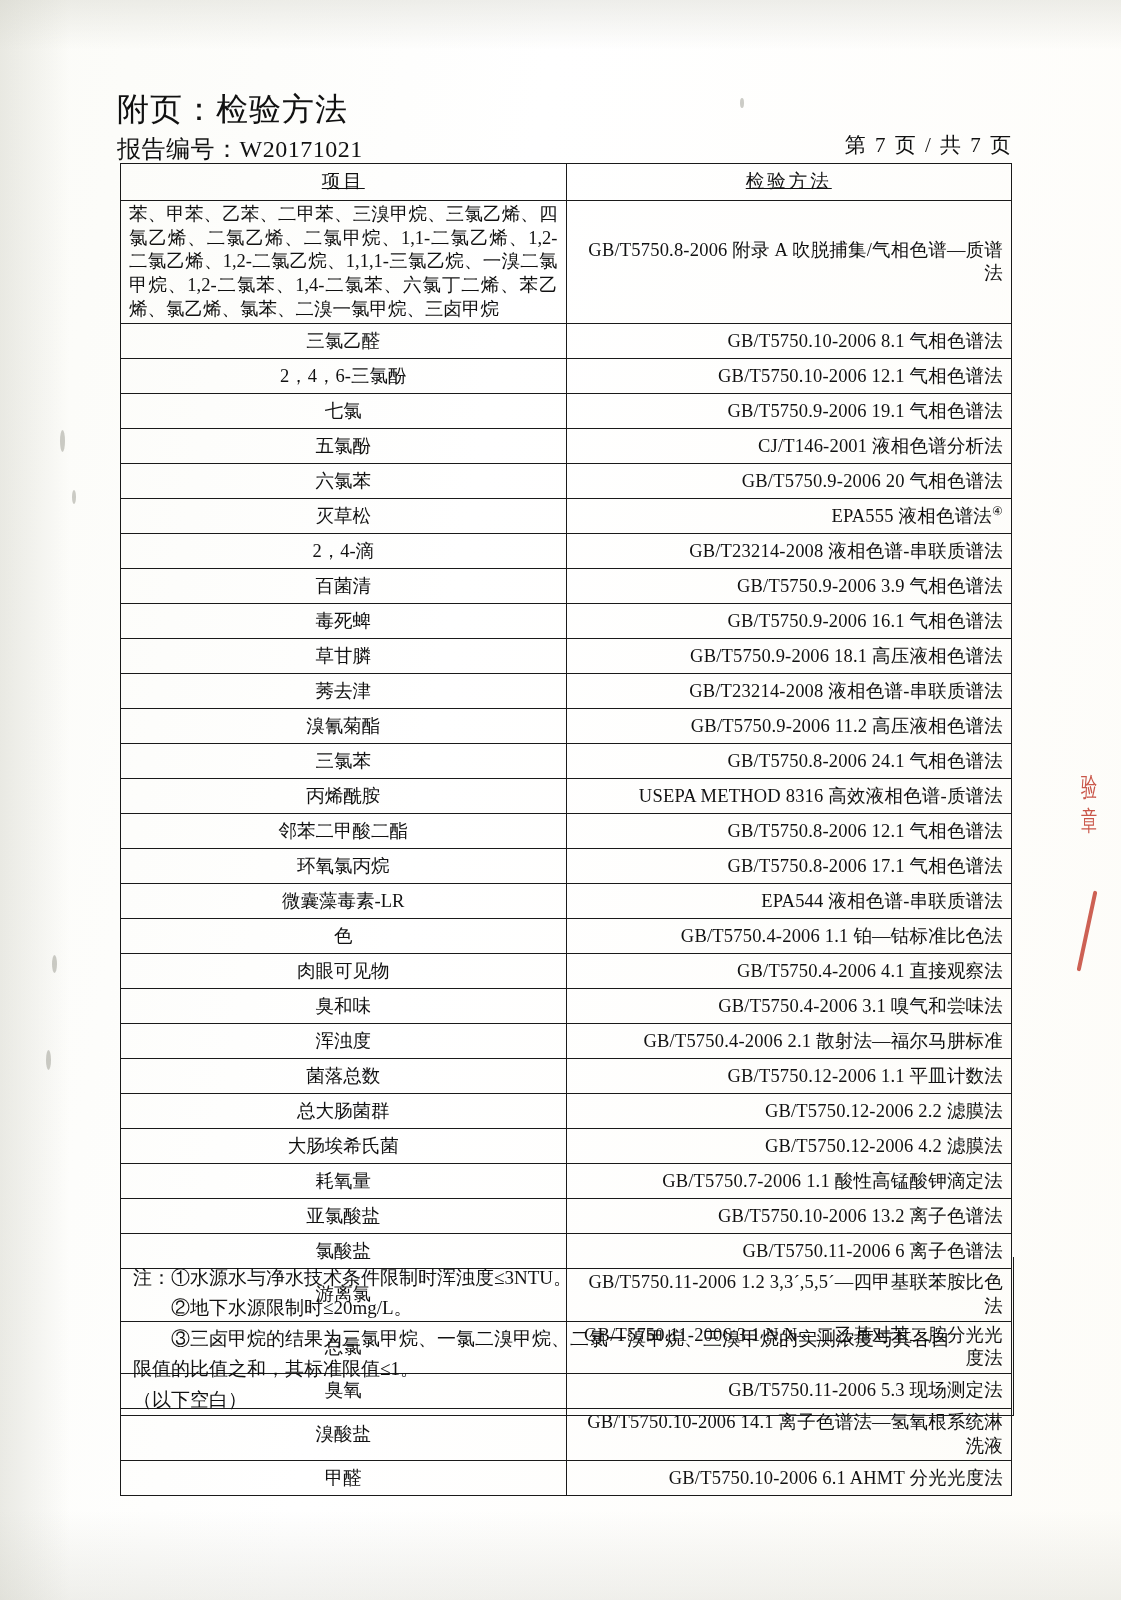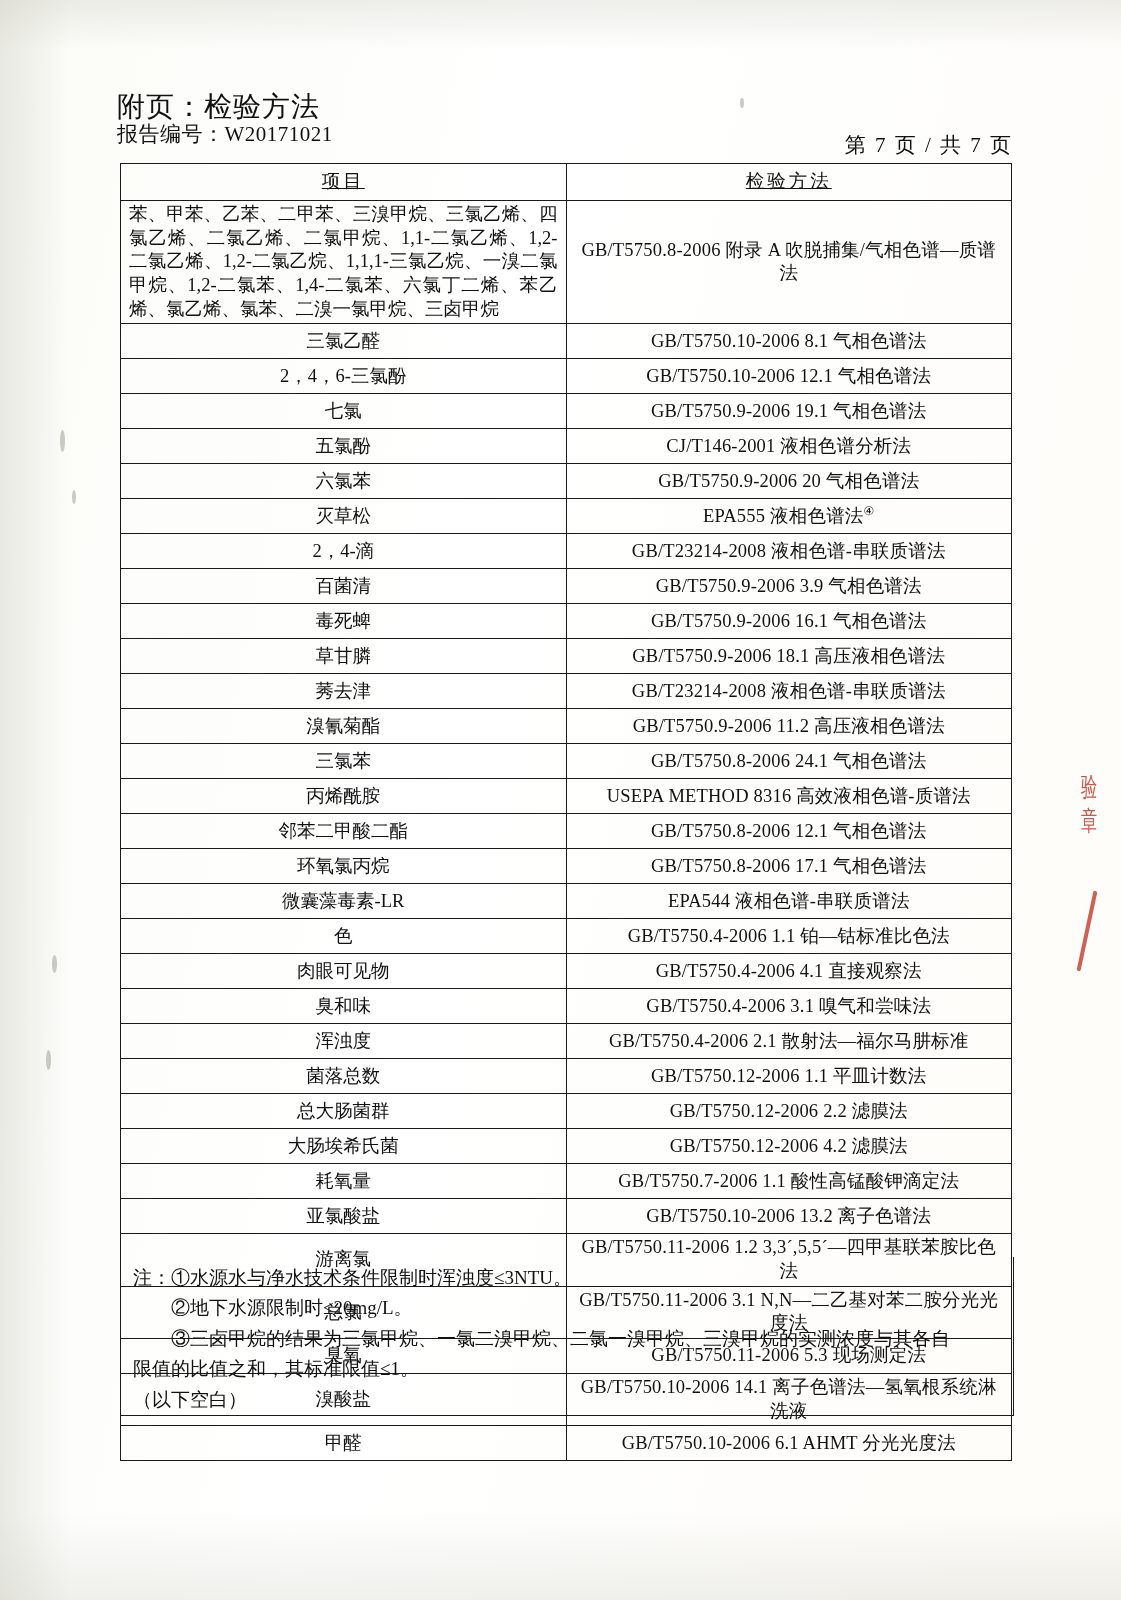--- a/index.html
+++ b/index.html
@@ -36,29 +36,29 @@
   .scan-edge-bottom {
     position: absolute; left: 0; bottom: 0; width: 1121px; height: 90px;
     background: linear-gradient(0deg, rgba(205,205,195,0.30), rgba(255,255,255,0));
     pointer-events: none;
   }
 
   .doc-title {
     position: absolute;
     left: 117px;
     top: 88px;
-    font-size: 28px;
+    font-size: 32px;
     letter-spacing: 1px;
     font-family: "DejaVu Serif", "Liberation Serif", serif;
   }
   .report-no {
     position: absolute;
     left: 117px;
-    top: 120px;
-    font-size: 21px;
+    top: 133px;
+    font-size: 24px;
     letter-spacing: 0.5px;
   }
   .page-no {
     position: absolute;
     right: 108px;
     top: 131px;
     font-size: 21px;
     letter-spacing: 2px;
   }
 
@@ -85,21 +85,21 @@
     height: 32px;
     text-decoration: underline;
   }
   td.item {
     width: 330px;
     text-align: center;
     height: 30px;
     white-space: nowrap;
   }
   td.method {
-    text-align: center;
+    text-align: right;
     letter-spacing: 0.2px;
     font-family: Liberation Serif, serif;
   }
   td.item-multiline {
     line-height: 1.52;
     font-size: 17.5px;
     padding: 5px 8px 5px 6px;
     white-space: normal;
     text-align: justify;
   }
@@ -292,20 +292,24 @@
       </tr>
       <tr>
         <td class="item">耗氧量</td>
         <td class="method">GB/T5750.7-2006       1.1     酸性高锰酸钾滴定法</td>
       </tr>
       <tr>
         <td class="item">亚氯酸盐</td>
         <td class="method">GB/T5750.10-2006      13.2    离子色谱法</td>
       </tr>
       <tr>
+        <td class="item">氯酸盐</td>
+        <td class="method">GB/T5750.11-2006      6      离子色谱法</td>
+      </tr>
+      <tr>
         <td class="item">游离氯</td>
         <td class="method">GB/T5750.11-2006      1.2     3,3´,5,5´—四甲基联苯胺比色法</td>
       </tr>
       <tr>
         <td class="item">总氯</td>
         <td class="method">GB/T5750.11-2006      3.1     N,N—二乙基对苯二胺分光光度法</td>
       </tr>
       <tr>
         <td class="item">臭氧</td>
         <td class="method">GB/T5750.11-2006      5.3     现场测定法</td>

